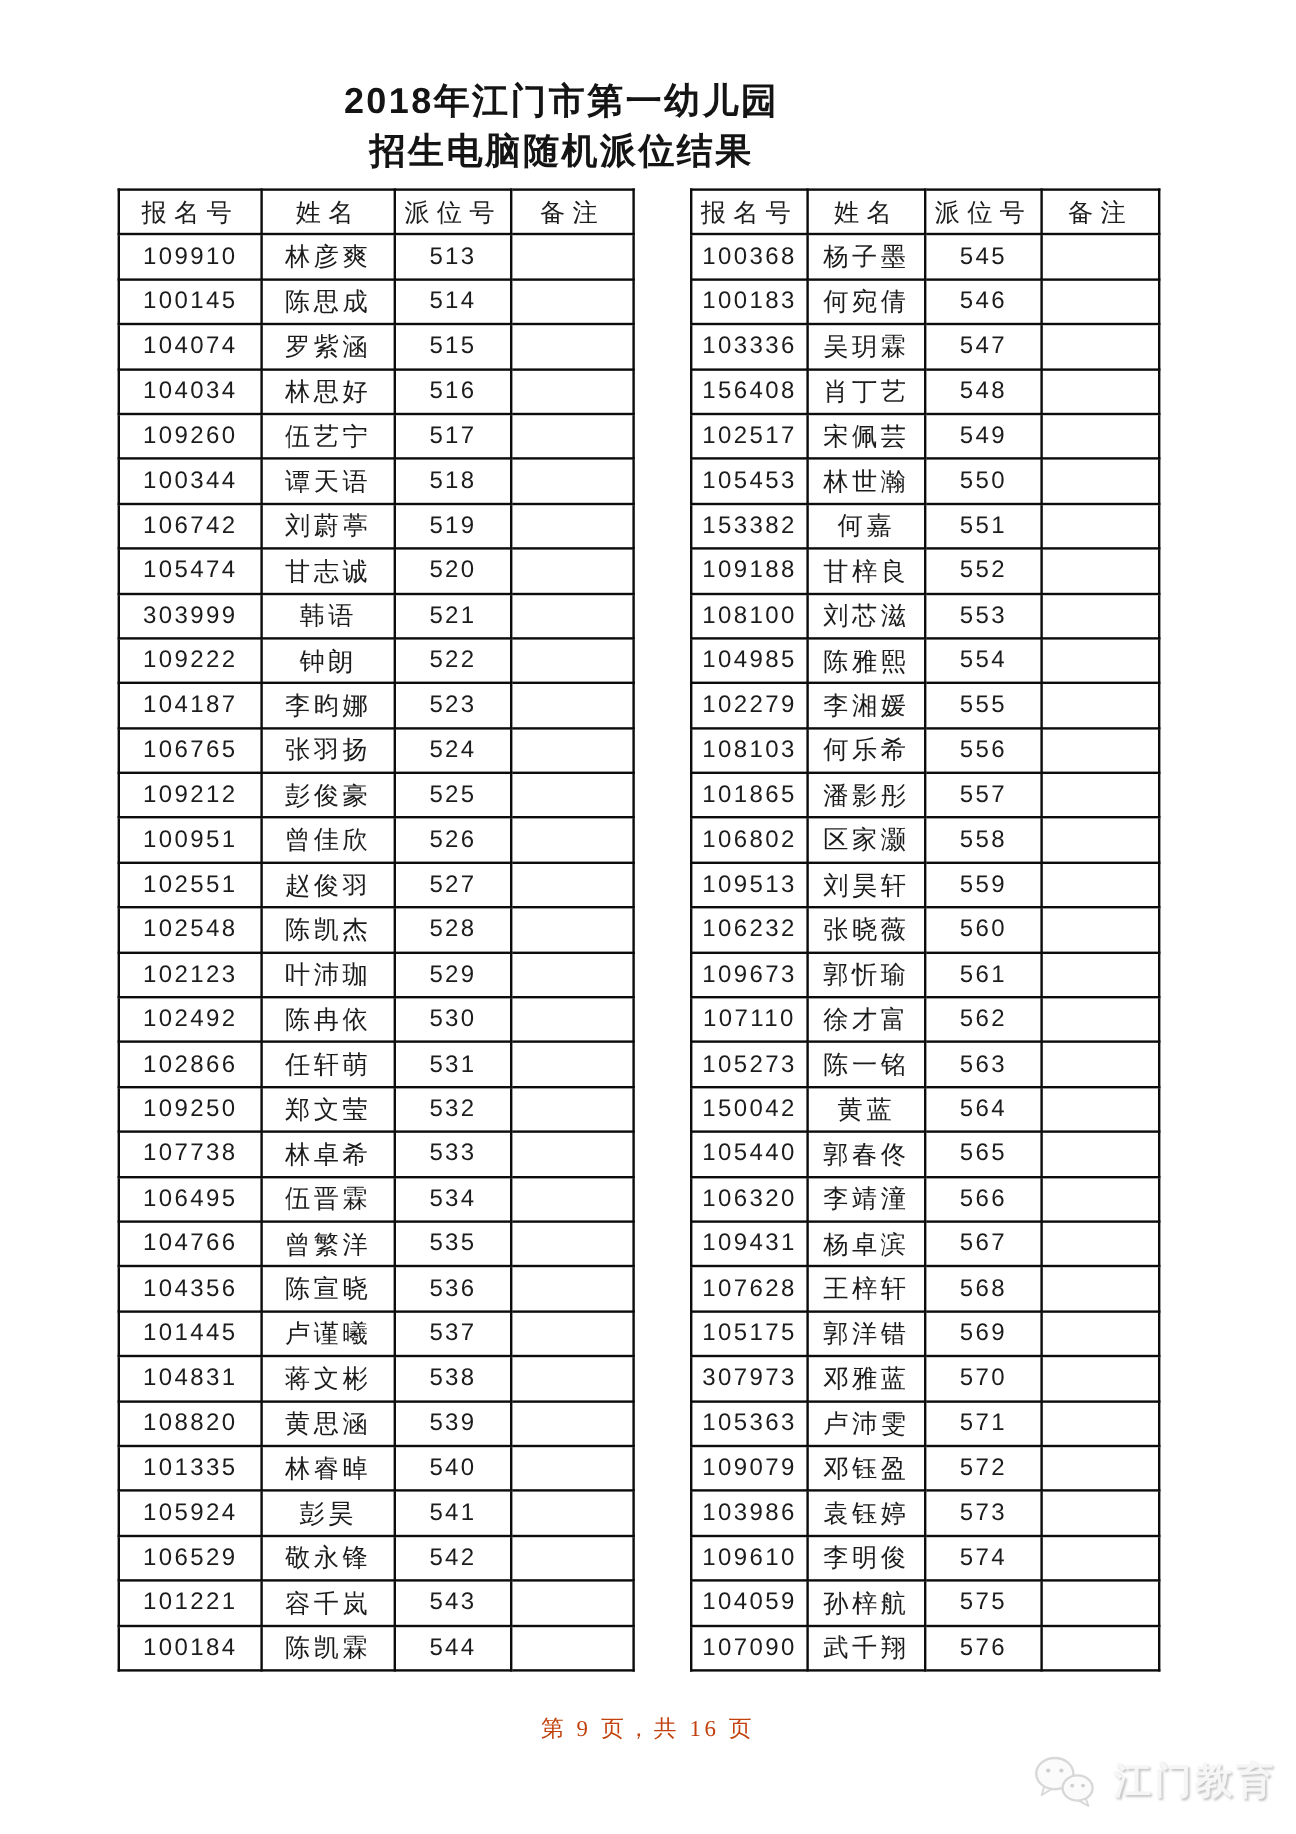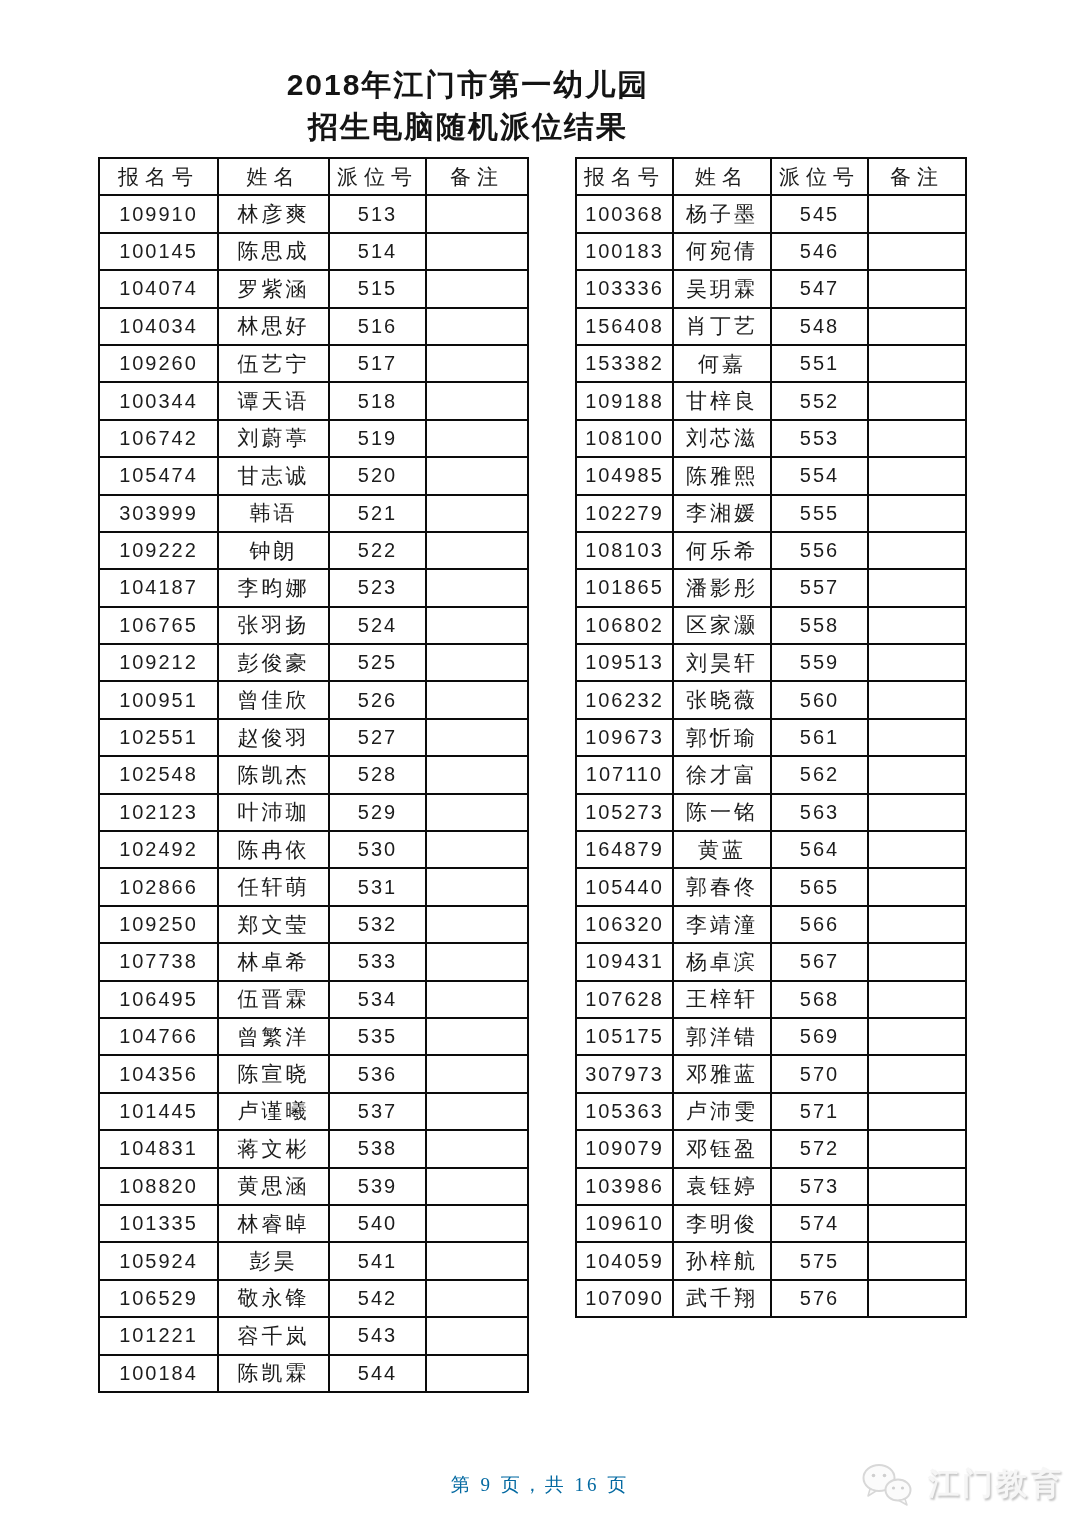--- a/index.html
+++ b/index.html
@@ -23,21 +23,21 @@
     border:2px solid #0c0c0c;text-align:center;vertical-align:middle;
     padding:0;overflow:hidden;white-space:nowrap;font-weight:normal;color:#1c1c1c;
   }
   table.alloc tr{height:37.4px;}
   table.alloc th{font-size:21px;letter-spacing:6px;}
   td.num{font-size:20px;letter-spacing:2px;font-family:"Liberation Sans", sans-serif;color:#262626;}
   td.cjk{font-size:21px;letter-spacing:3px;}
   td.note{font-size:18px;}
   .page-footer{
     position:absolute;top:1428px;left:0;width:1080px;text-align:center;
-    font-size:19px;letter-spacing:3px;color:#0369a1;margin-top:44px;
+    font-size:19px;letter-spacing:3px;color:#c2410c;
   }
   .watermark{
     position:absolute;right:16px;bottom:22px;display:flex;align-items:center;gap:14px;
   }
   .watermark .wm-text{
     font-family:"Liberation Sans", sans-serif;font-weight:bold;font-size:31px;letter-spacing:3px;
     color:#f6f6f6;text-shadow:1.5px 1.5px 2px #c4c4c4, -1px -1px 1px #ffffff;
   }
   .wm-icon{width:54px;height:44px;}
 </style>
@@ -294,20 +294,32 @@
     <td class="num">547</td>
     <td class="note"></td>
   </tr>
       <tr>
     <td class="num">156408</td>
     <td class="cjk">肖丁艺</td>
     <td class="num">548</td>
     <td class="note"></td>
   </tr>
       <tr>
+    <td class="num">102517</td>
+    <td class="cjk">宋佩芸</td>
+    <td class="num">549</td>
+    <td class="note"></td>
+  </tr>
+      <tr>
+    <td class="num">105453</td>
+    <td class="cjk">林世瀚</td>
+    <td class="num">550</td>
+    <td class="note"></td>
+  </tr>
+      <tr>
     <td class="num">153382</td>
     <td class="cjk">何嘉</td>
     <td class="num">551</td>
     <td class="note"></td>
   </tr>
       <tr>
     <td class="num">109188</td>
     <td class="cjk">甘梓良</td>
     <td class="num">552</td>
     <td class="note"></td>
@@ -372,21 +384,21 @@
     <td class="num">562</td>
     <td class="note"></td>
   </tr>
       <tr>
     <td class="num">105273</td>
     <td class="cjk">陈一铭</td>
     <td class="num">563</td>
     <td class="note"></td>
   </tr>
       <tr>
-    <td class="num">164879</td>
+    <td class="num">150042</td>
     <td class="cjk">黄蓝</td>
     <td class="num">564</td>
     <td class="note"></td>
   </tr>
       <tr>
     <td class="num">105440</td>
     <td class="cjk">郭春佟</td>
     <td class="num">565</td>
     <td class="note"></td>
   </tr>

